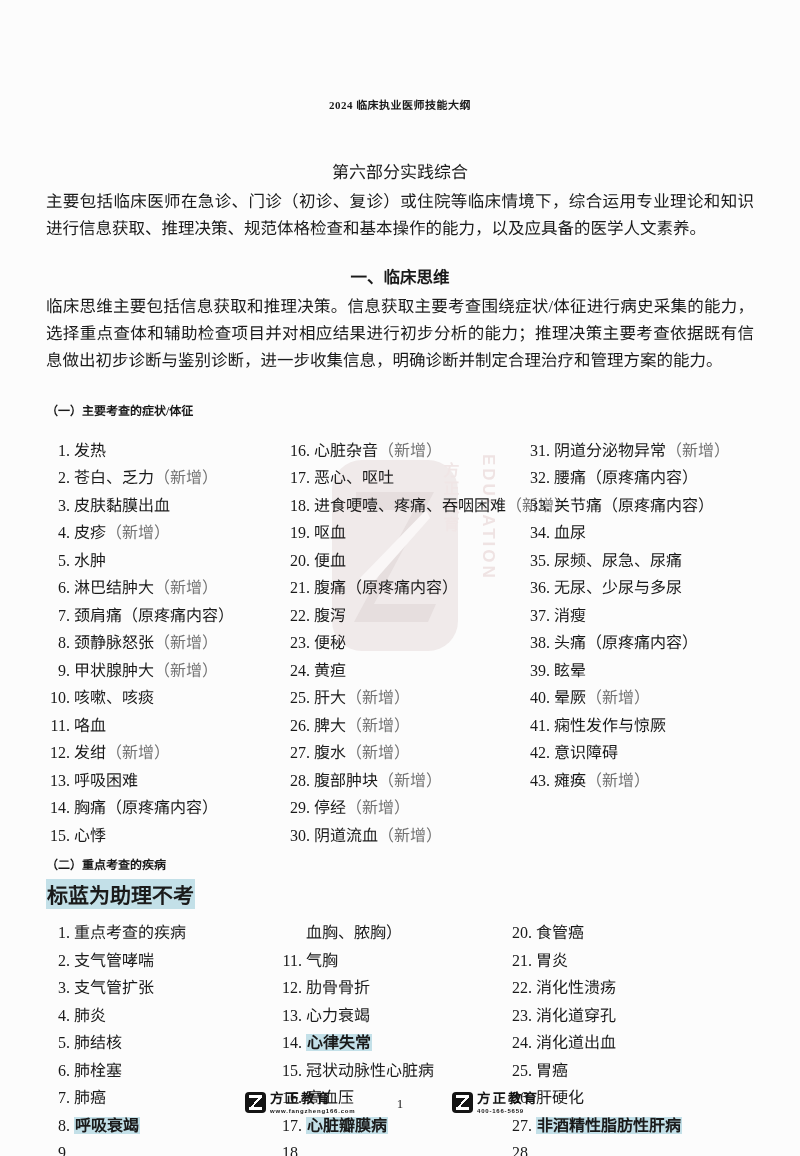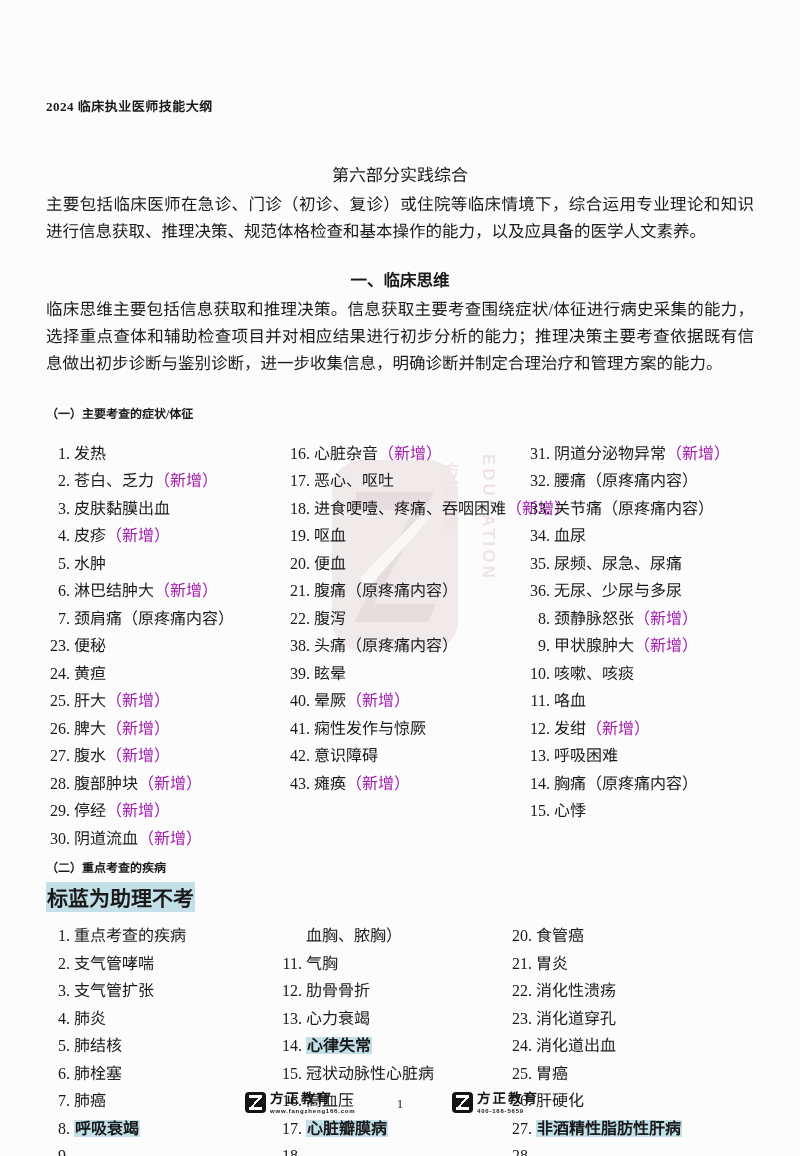--- a/index.html
+++ b/index.html
@@ -63,23 +63,23 @@
   }
 
   
   #content {
     position: relative;
     z-index: 2;
     padding: 0 46px;
   }
 
   .doc-title {
-    text-align: left;
-    font-weight: 700;
-    font-size: 13px;
+    text-align: center;
+    font-weight: 700;
+    font-size: 11px;
     letter-spacing: 0.5px;
     margin: 0;
     padding-top: 96px;
   }
 
   .part-title {
     text-align: center;
     font-weight: 400;
     font-size: 17px;
     margin: 0;
@@ -144,21 +144,21 @@
     width: 24px;
     text-align: right;
     margin-right: 4px;
   }
   .cell .txt {
     display: inline;
   }
   .cell.cont .num { visibility: hidden; }
 
   .tag-new {
-    color: #a21caf;
+    color: #737373;
   }
   .hl {
     background: #c3e0e8;
     font-weight: 700;
     padding: 0 1px;
   }
 
   
   #footer {
     position: absolute;
@@ -266,20 +266,21 @@
         <div class="cell"><span class="num">19.</span><span class="txt">呕血</span></div>
         <div class="cell"><span class="num">34.</span><span class="txt">血尿</span></div>
         <div class="cell"><span class="num">5.</span><span class="txt">水肿</span></div>
         <div class="cell"><span class="num">20.</span><span class="txt">便血</span></div>
         <div class="cell"><span class="num">35.</span><span class="txt">尿频、尿急、尿痛</span></div>
         <div class="cell"><span class="num">6.</span><span class="txt">淋巴结肿大</span><span class="tag-new">（新增）</span></div>
         <div class="cell"><span class="num">21.</span><span class="txt">腹痛（原疼痛内容）</span></div>
         <div class="cell"><span class="num">36.</span><span class="txt">无尿、少尿与多尿</span></div>
         <div class="cell"><span class="num">7.</span><span class="txt">颈肩痛（原疼痛内容）</span></div>
         <div class="cell"><span class="num">22.</span><span class="txt">腹泻</span></div>
+        <div class="cell"><span class="num">37.</span><span class="txt">消瘦</span></div>
         <div class="cell"><span class="num">8.</span><span class="txt">颈静脉怒张</span><span class="tag-new">（新增）</span></div>
         <div class="cell"><span class="num">23.</span><span class="txt">便秘</span></div>
         <div class="cell"><span class="num">38.</span><span class="txt">头痛（原疼痛内容）</span></div>
         <div class="cell"><span class="num">9.</span><span class="txt">甲状腺肿大</span><span class="tag-new">（新增）</span></div>
         <div class="cell"><span class="num">24.</span><span class="txt">黄疸</span></div>
         <div class="cell"><span class="num">39.</span><span class="txt">眩晕</span></div>
         <div class="cell"><span class="num">10.</span><span class="txt">咳嗽、咳痰</span></div>
         <div class="cell"><span class="num">25.</span><span class="txt">肝大</span><span class="tag-new">（新增）</span></div>
         <div class="cell"><span class="num">40.</span><span class="txt">晕厥</span><span class="tag-new">（新增）</span></div>
         <div class="cell"><span class="num">11.</span><span class="txt">咯血</span></div>

